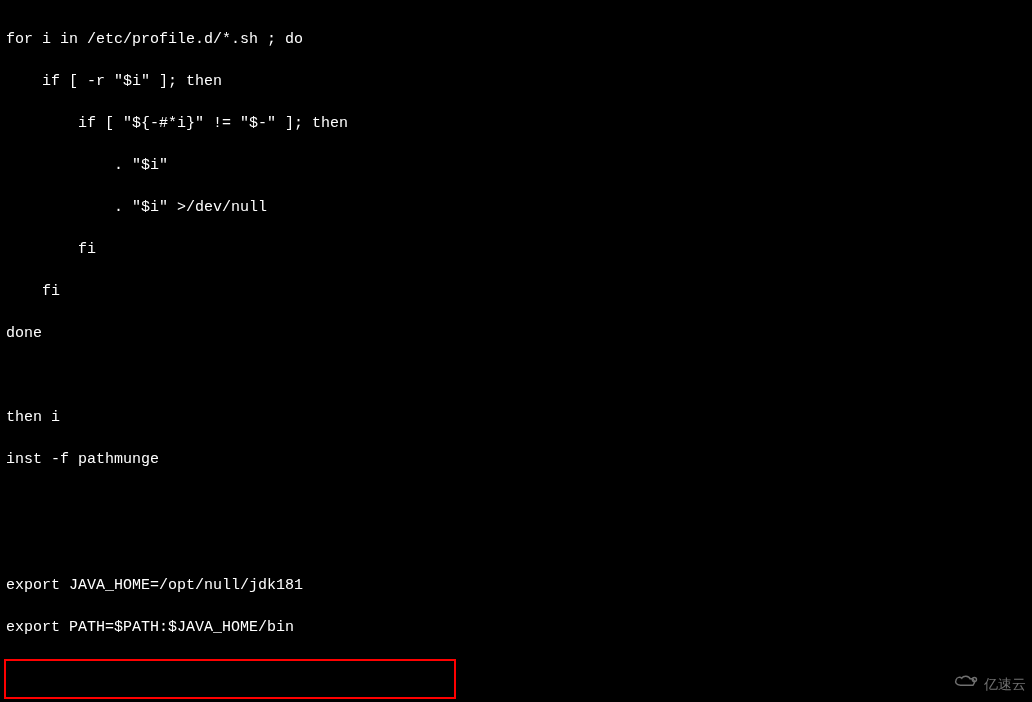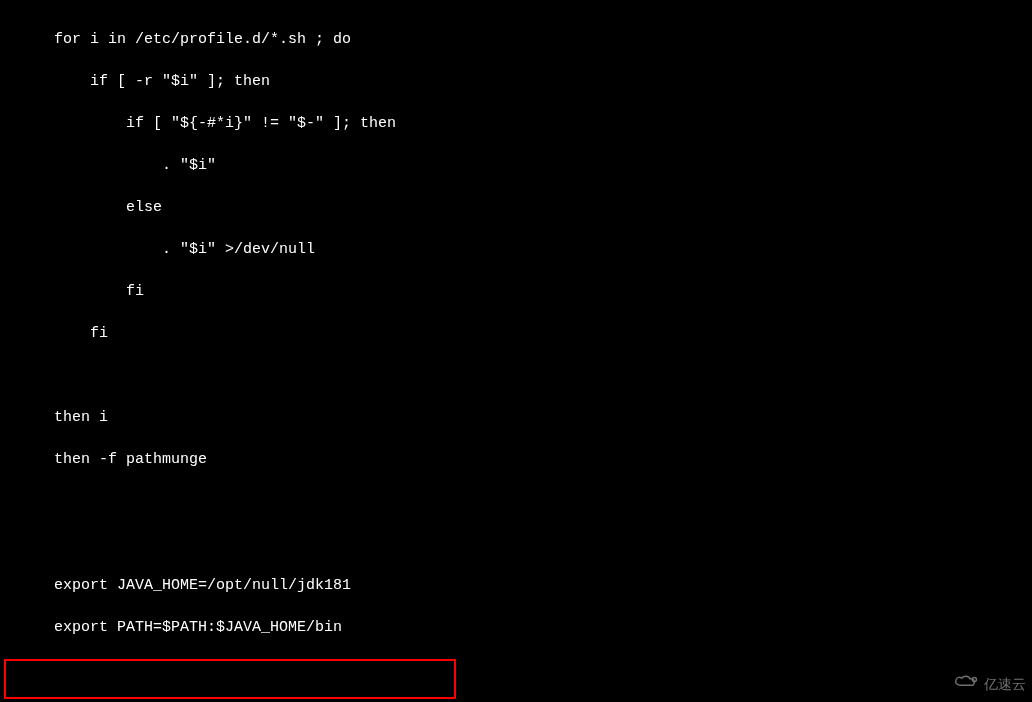--- a/index.html
+++ b/index.html
@@ -15,21 +15,20 @@
       position: relative;
     }
     .terminal {
       padding: 8px 6px;
       white-space: pre;
       font-weight: 500;
     }
     .line {
       display: block;
       min-height: 21px;
-      margin-left: 48px;
     }
     .highlight-box {
       position: absolute;
       border: 2px solid #ff0000;
       left: 4px;
       top: 659px;
       width: 452px;
       height: 40px;
       pointer-events: none;
     }
@@ -54,27 +53,27 @@
     }
   </style>
 </head>
 <body>
 
 <div class="terminal">
 <span class="line">for i in /etc/profile.d/*.sh ; do</span>
 <span class="line">    if [ -r "$i" ]; then</span>
 <span class="line">        if [ "${-#*i}" != "$-" ]; then</span>
 <span class="line">            . "$i"</span>
-<span class="line">        else</span>
 <span class="line">            . "$i" &gt;/dev/null</span>
 <span class="line">        fi</span>
 <span class="line">    fi</span>
+<span class="line">done</span>
 <span class="line"></span>
 <span class="line">then i</span>
-<span class="line">then -f pathmunge</span>
+<span class="line">inst -f pathmunge</span>
 <span class="line"></span>
 <span class="line"></span>
 <span class="line">export JAVA_HOME=/opt/null/jdk181</span>
 <span class="line">export PATH=$PATH:$JAVA_HOME/bin</span>
 
 
 
 
 
 

